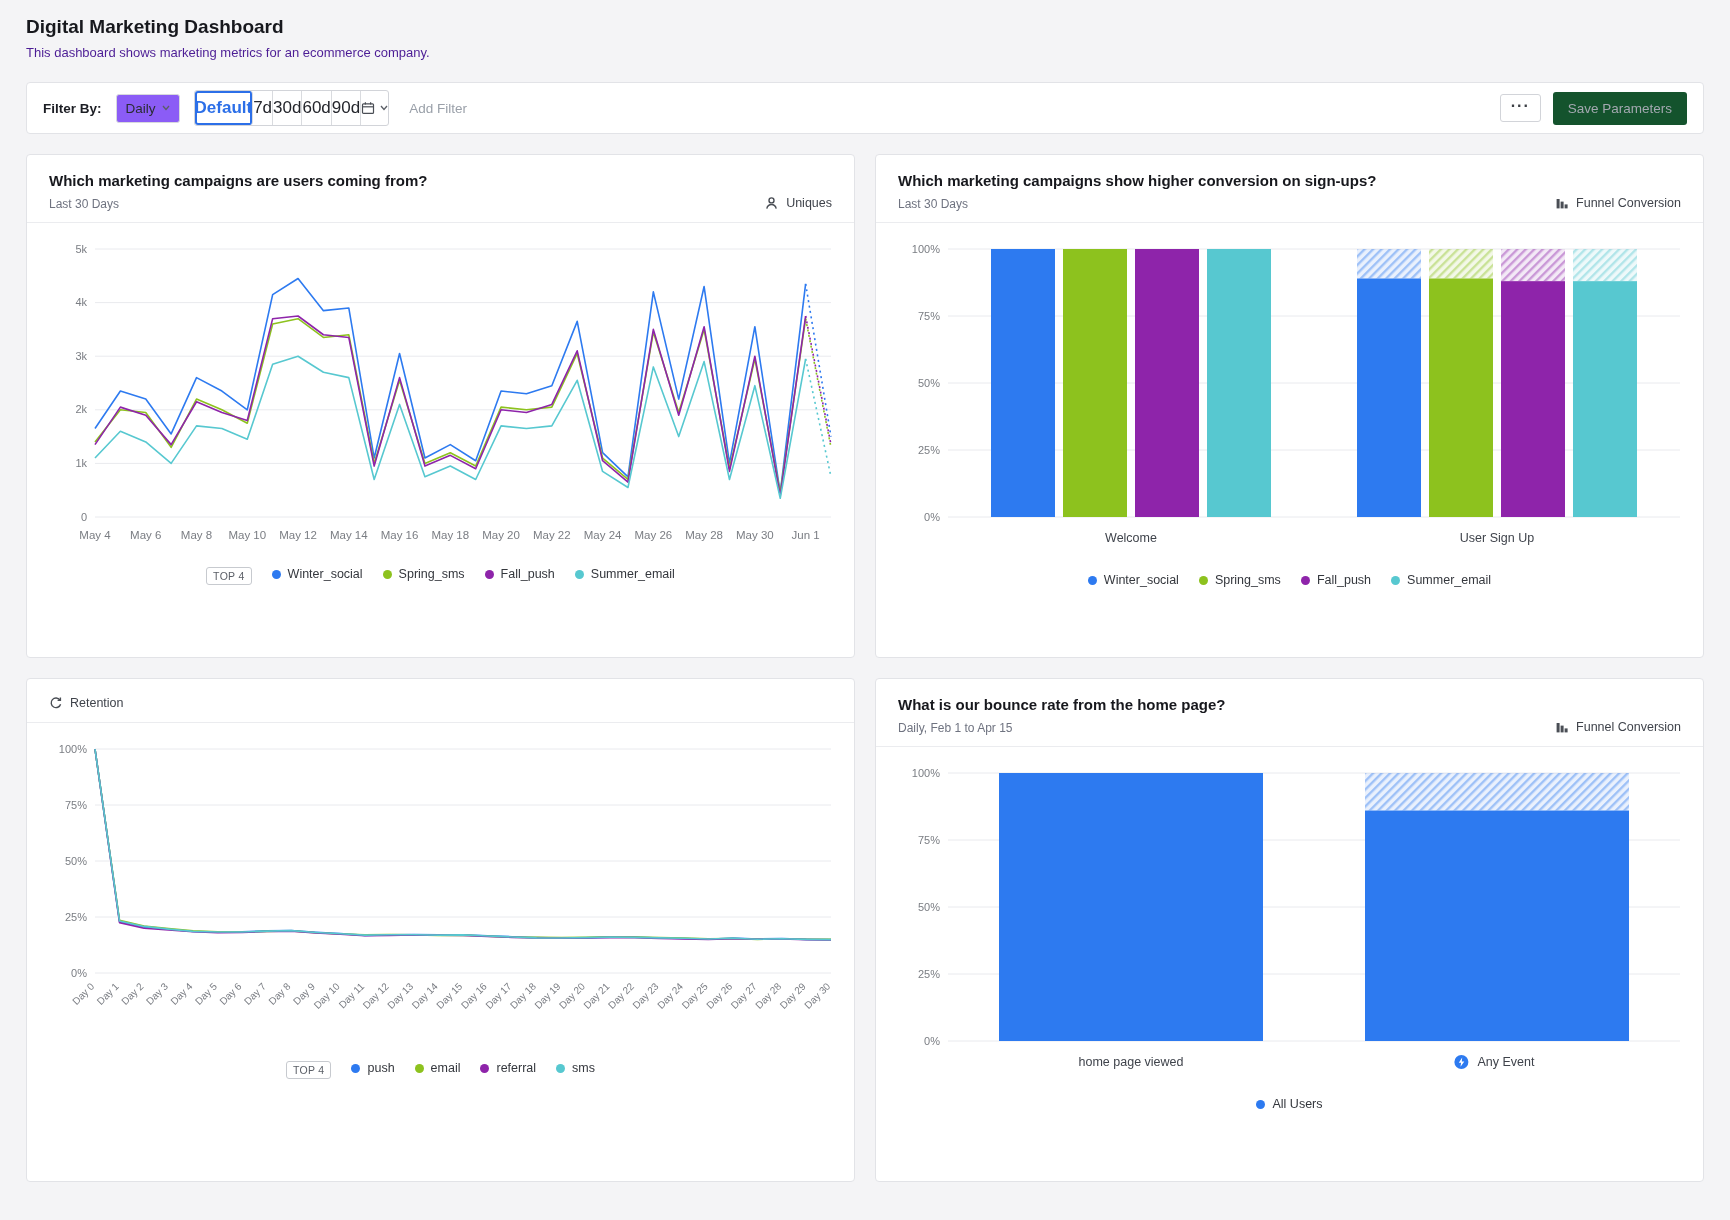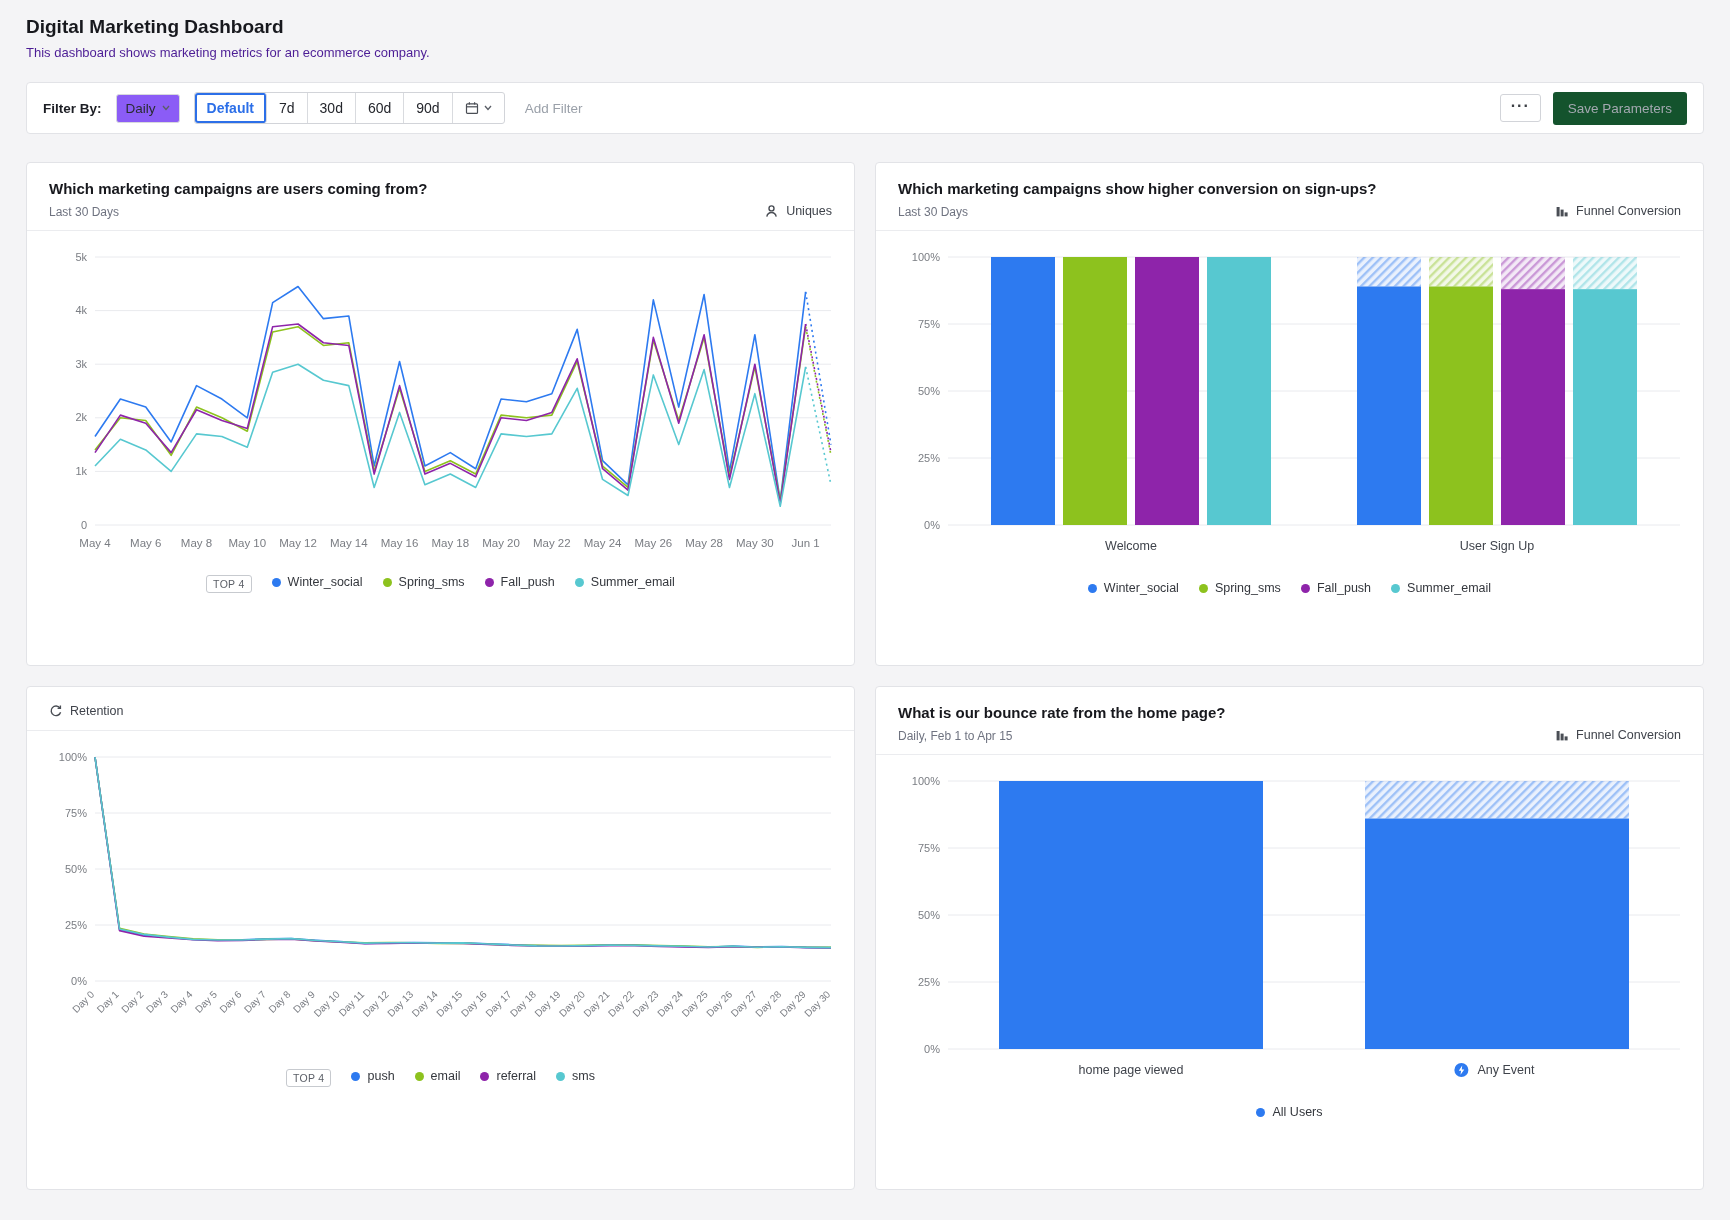--- a/index.html
+++ b/index.html
@@ -19,41 +19,41 @@
     background: #fff; border: 1px solid #e2e3e7; border-radius: 4px;
     height: 52px; display: flex; align-items: center; padding: 0 16px; gap: 14px;
   }
   .fb-label { font-weight: 700; font-size: 13.5px; color: #1c1e24; }
   .fb-select {
     display: inline-flex; align-items: center; gap: 6px; font-size: 13.5px;
     padding: 6px 9px; border: 1px solid #d7d9dd; border-radius: 3px; background: #8b5cf6; cursor: pointer;
   }
   .fb-seg { display: flex; border: 1px solid #d2d4d9; border-radius: 3px; background: #fff; }
   .fb-seg .cell {
-    padding: 7px 12px; font-size: 14px; color: #24262c; cursor: pointer;
+    padding: 7px 0; font-size: 17px; color: #24262c; cursor: pointer;
     border-right: 1px solid #d9dbdf; display: inline-flex; align-items: center; gap: 5px;
   }
   .fb-seg .cell:last-child { border-right: none; }
   .fb-seg .cell.active {
     color: #2c6fe8; font-weight: 600; border-radius: 3px;
     box-shadow: inset 0 0 0 2px #2c6fe8; background: #fff;
   }
   .fb-add { color: #9aa0a9; font-size: 13.5px; cursor: pointer; margin-left: 6px; }
   .fb-right { margin-left: auto; display: flex; align-items: center; gap: 12px; }
   .fb-more {
     border: 1px solid #d2d4d9; background: #fff; border-radius: 3px;
     padding: 3px 10px 7px; font-size: 16px; font-weight: 700; letter-spacing: 1px; color: #3c3f45; cursor: pointer; line-height: 1;
   }
   .fb-save {
     border: none; background: #14532d; color: #a3a8b0; font-size: 13.5px;
     padding: 9px 15px; border-radius: 3px; cursor: default;
   }
 
   
-  .grid { display: grid; grid-template-columns: 1fr 1fr; gap: 20px; margin-top: 28px; }
+  .grid { display: grid; grid-template-columns: 1fr 1fr; gap: 20px; margin-top: 20px; }
   .card { background: #fff; border: 1px solid #e2e3e7; border-radius: 4px; height: 504px; overflow: hidden; }
   .card-head {
     display: flex; justify-content: space-between; align-items: flex-end;
     padding: 17px 22px 11px; border-bottom: 1px solid #ebecef;
   }
   .card-title { font-size: 15px; font-weight: 700; color: #17181d; margin: 0; cursor: pointer; }
   .card-sub { font-size: 12px; color: #6f7380; margin-top: 8px; }
   .metric { display: inline-flex; align-items: center; gap: 7px; font-size: 12.5px; color: #3f434b; padding-bottom: 1px; }
   .metric svg { display: block; }
 

